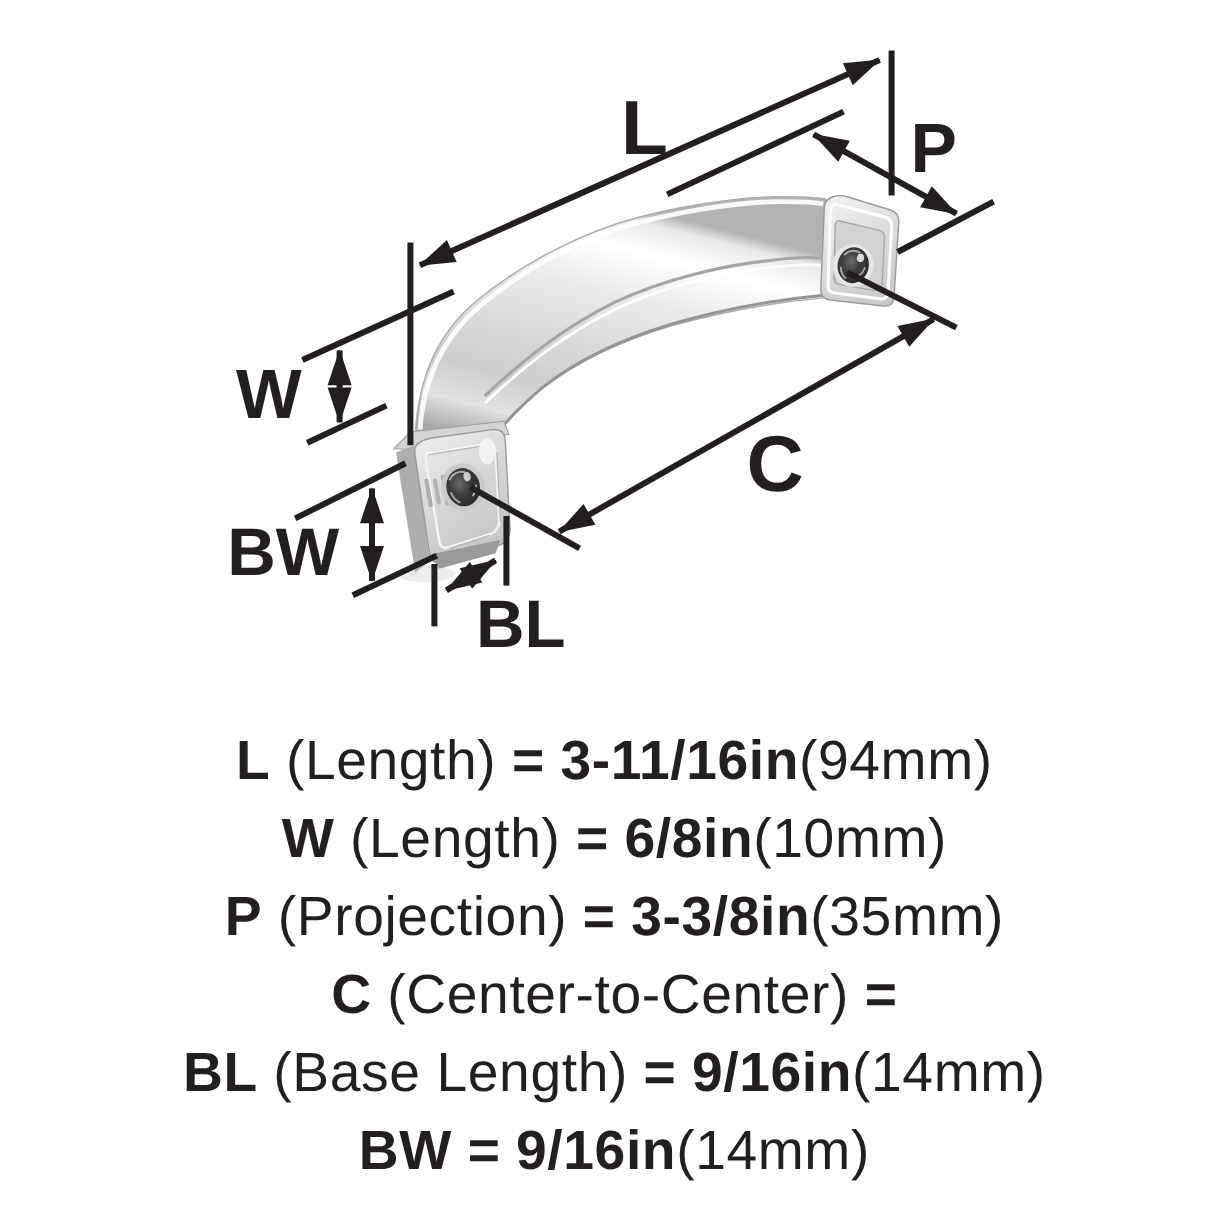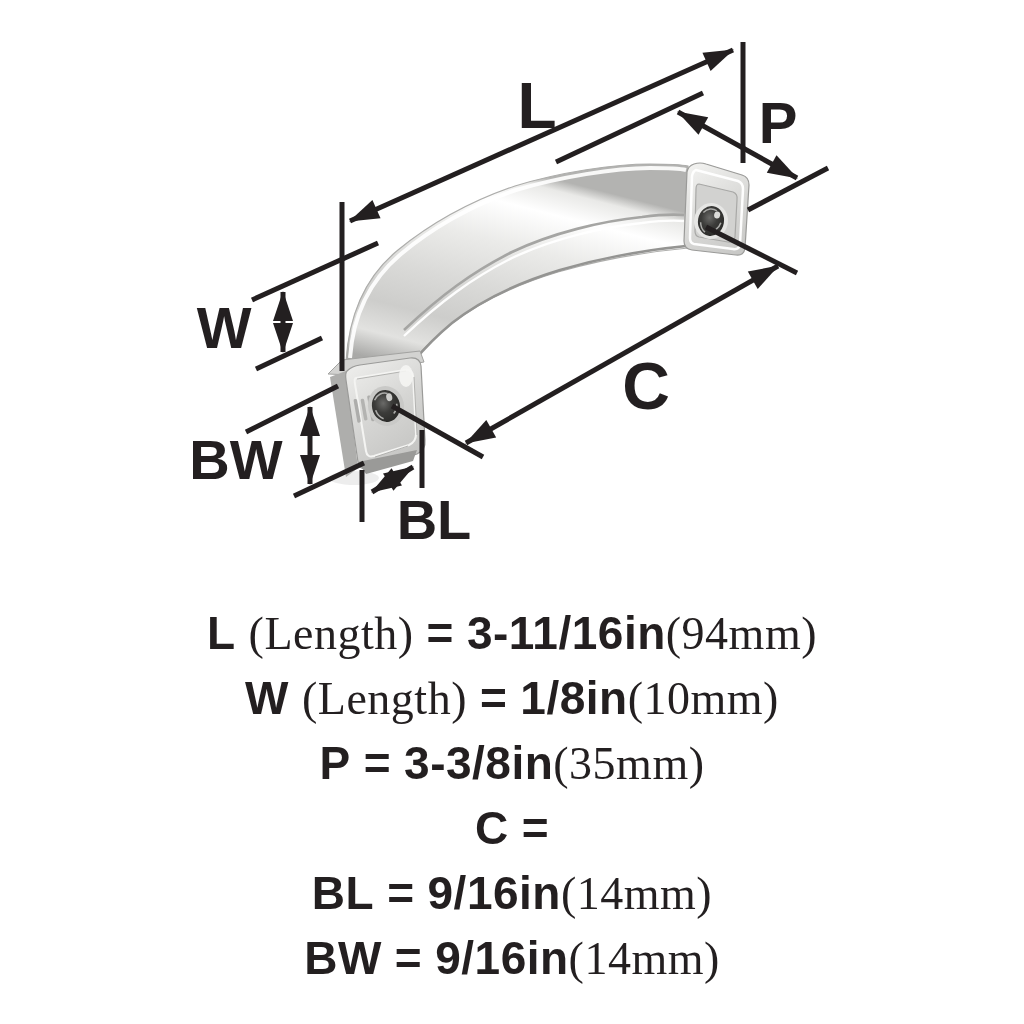--- a/index.html
+++ b/index.html
@@ -15,21 +15,21 @@
   .specs{
     position:absolute;left:0;top:601px;width:1024px;
     color:#231f20;
   }
   .spec-line{
     display:flex;justify-content:center;align-items:baseline;
     gap:13px;height:65px;line-height:65px;
     font-size:46px;letter-spacing:.5px;white-space:nowrap;
   }
   .spec-line .b{font-weight:700;}
-  .spec-line .r{font-weight:400;font-family:Liberation Serif, serif;}
+  .spec-line .r{font-weight:400;}
   .vm{display:inline;}
   .vm .b,.vm .r{display:inline;}
 
   
   text.dim-label{
     font-family:"Liberation Sans", sans-serif;
     font-weight:700;fill:#231f20;text-anchor:middle;
   }
 </style>
 </head>
@@ -174,36 +174,39 @@
       <span class="b">L</span>
       <span class="r">(Length)</span>
       <span class="b">=</span>
       <span class="vm"><span class="b">3-11/16in</span><span class="r">(94mm)</span></span>
     </div>
 
     <div class="spec-line">
       <span class="b">W</span>
       <span class="r">(Length)</span>
       <span class="b">=</span>
-      <span class="vm"><span class="b">1/8in</span><span class="r">(10mm)</span></span>
+      <span class="vm"><span class="b">6/8in</span><span class="r">(10mm)</span></span>
     </div>
 
     <div class="spec-line">
       <span class="b">P</span>
+      <span class="r">(Projection)</span>
       <span class="b">=</span>
       <span class="vm"><span class="b">3-3/8in</span><span class="r">(35mm)</span></span>
     </div>
 
     <div class="spec-line">
       <span class="b">C</span>
+      <span class="r">(Center-to-Center)</span>
       <span class="b">=</span>
     </div>
 
     <div class="spec-line">
       <span class="b">BL</span>
+      <span class="r">(Base Length)</span>
       <span class="b">=</span>
       <span class="vm"><span class="b">9/16in</span><span class="r">(14mm)</span></span>
     </div>
 
     <div class="spec-line">
       <span class="b">BW</span>
       <span class="b">=</span>
       <span class="vm"><span class="b">9/16in</span><span class="r">(14mm)</span></span>
     </div>
 

